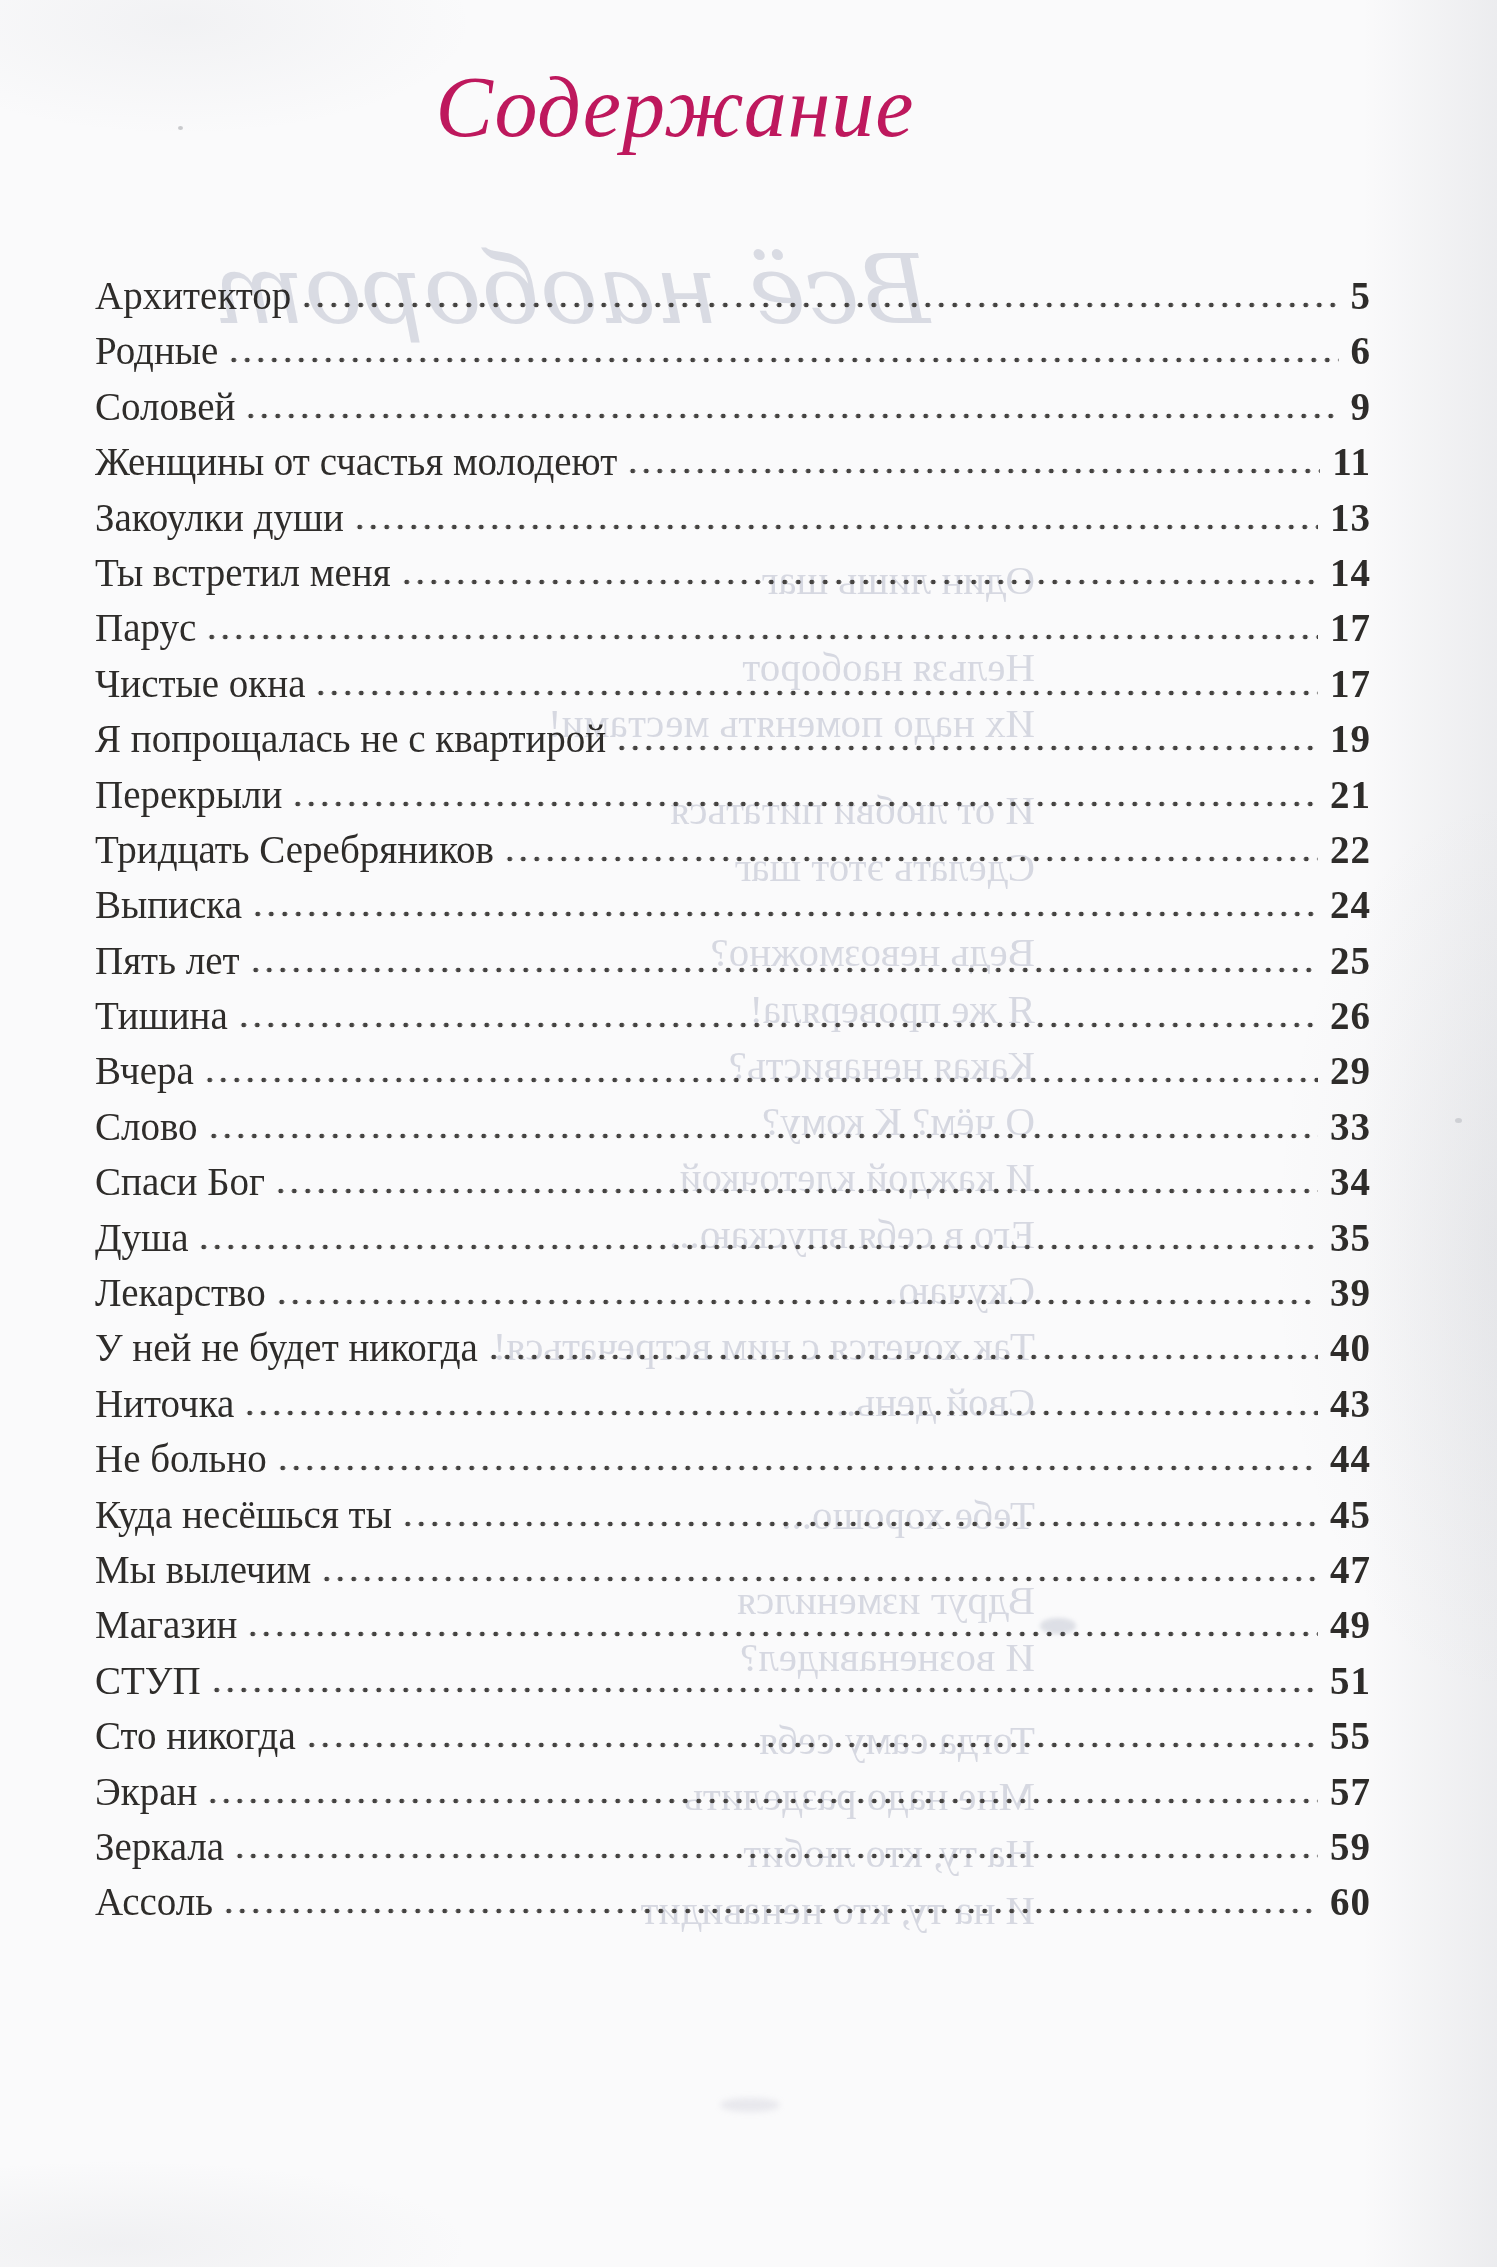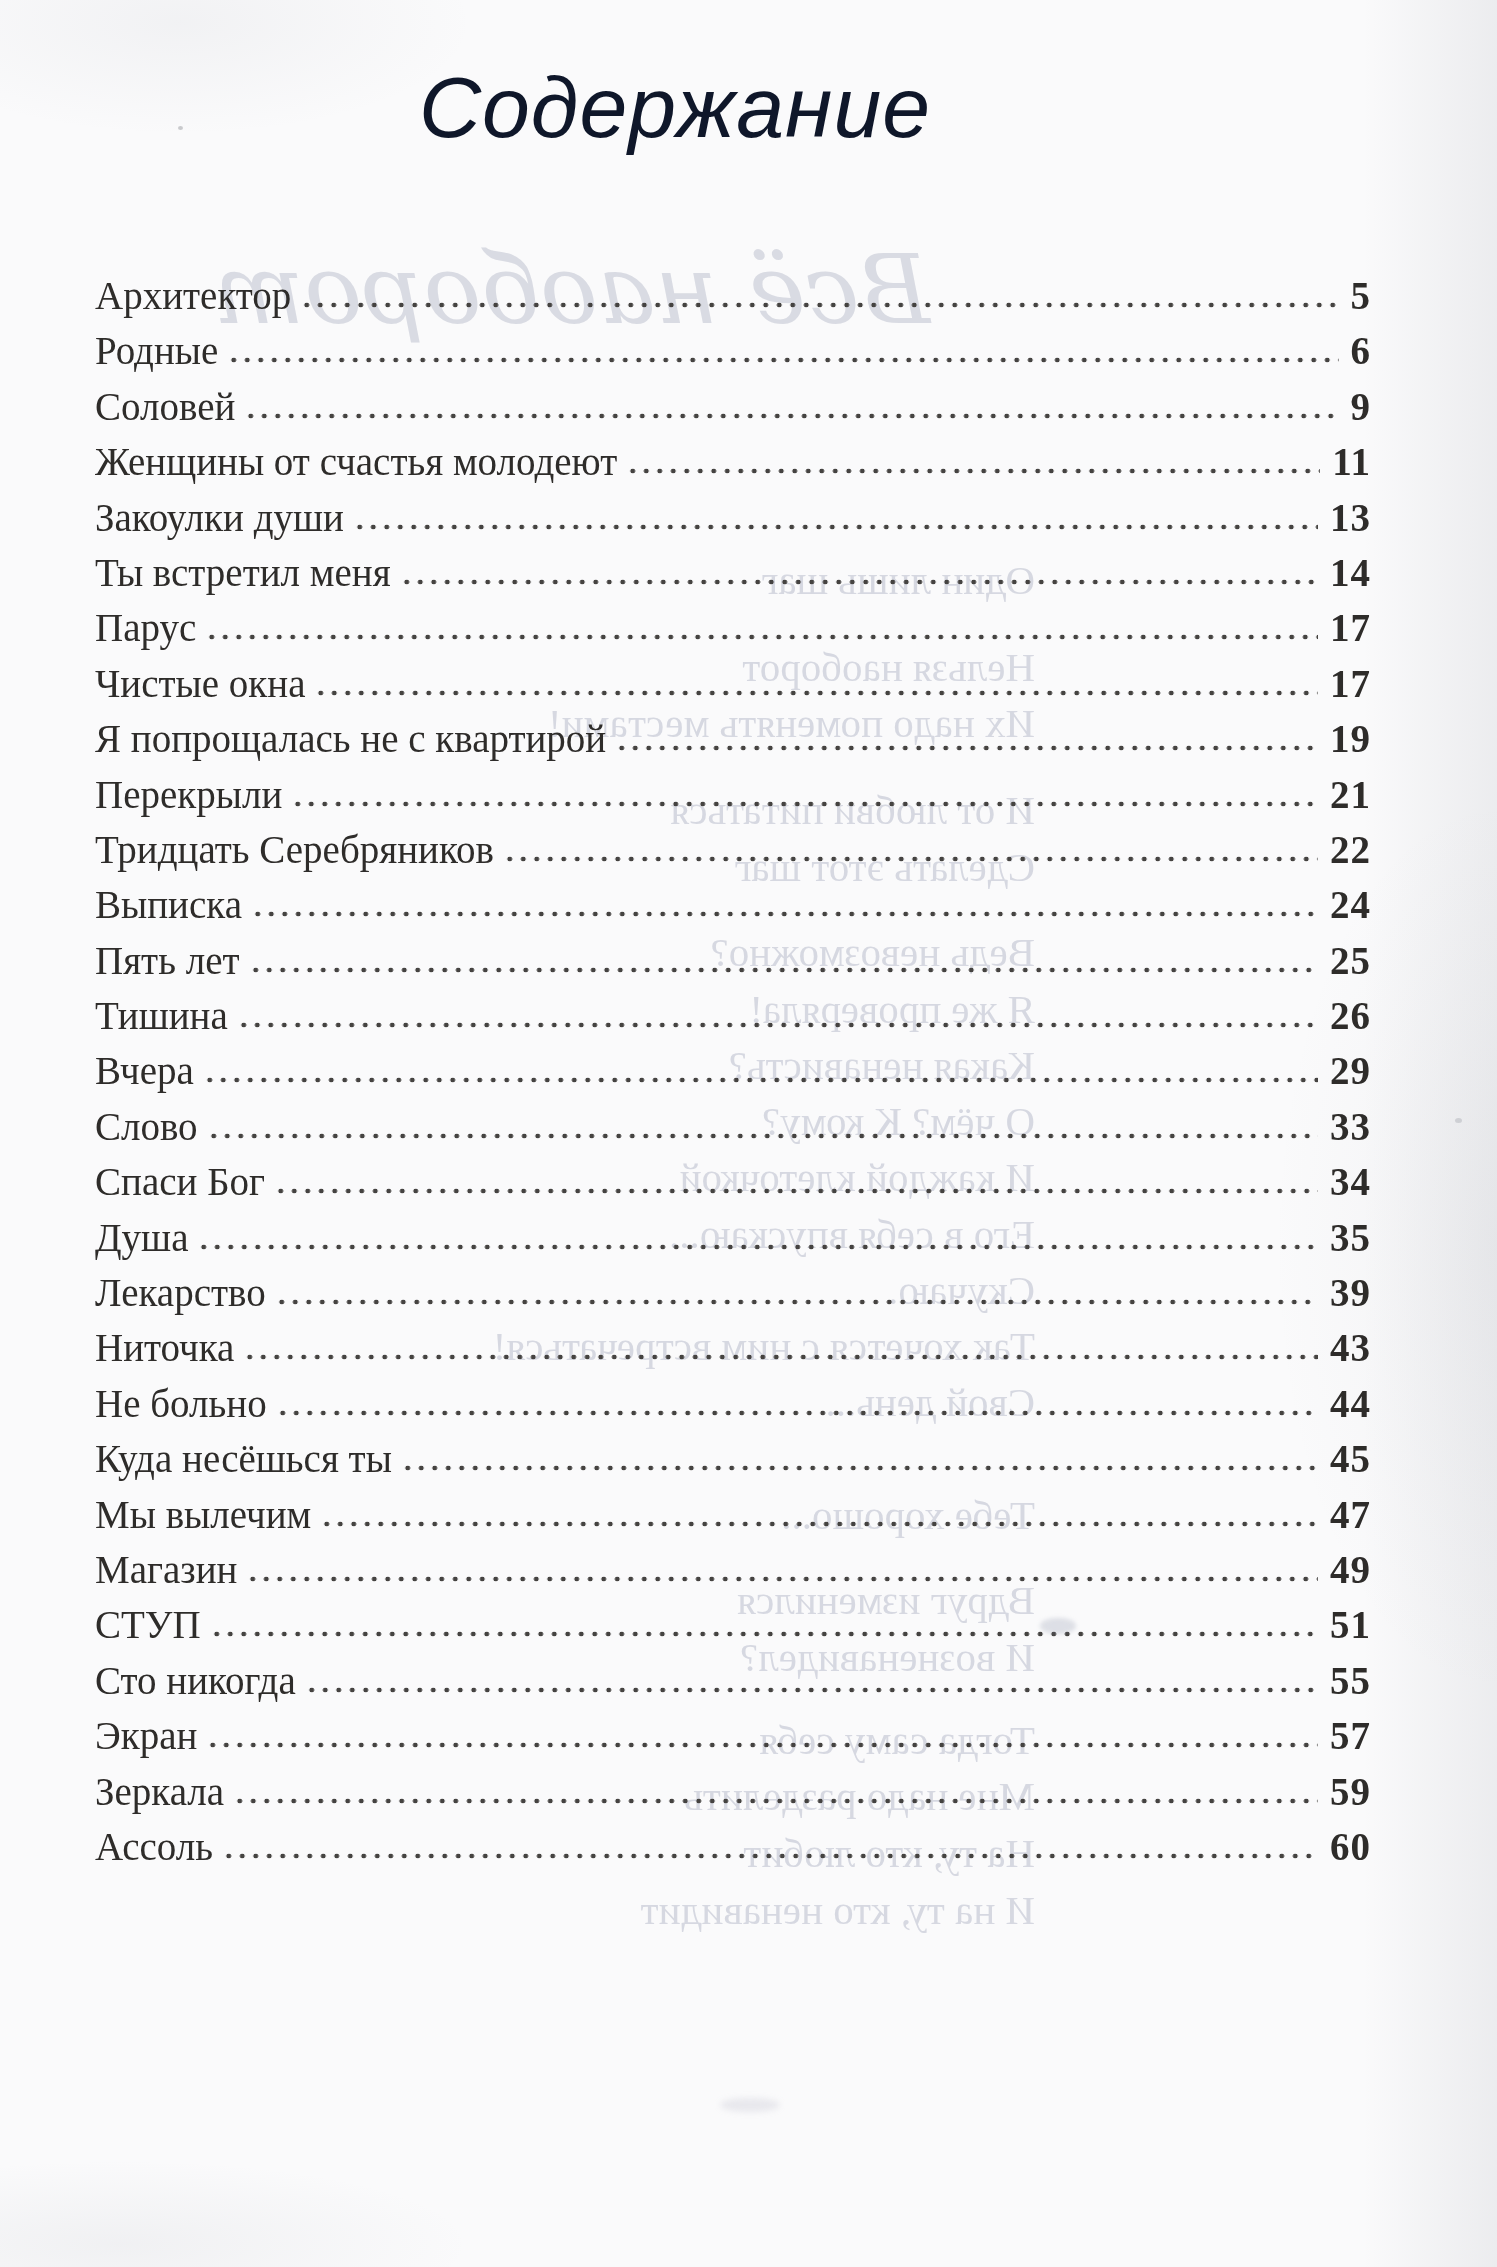--- a/index.html
+++ b/index.html
@@ -40,24 +40,24 @@
   .gline{
     position:absolute;left:462px;
     font-family:"Liberation Serif", serif;
     font-size:41px;line-height:1;
     color:rgba(122,130,158,0.28);
     white-space:nowrap;
   }
   .title{
     position:absolute;top:58px;left:0;width:1350px;
     margin:0;text-align:center;
-    font-family:Liberation Sans, sans-serif;
+    font-family:Liberation Serif, serif;
     font-style:italic;font-weight:400;
     font-size:86px;line-height:1.15;
-    color:#0f172a;
+    color:#be185d;
     letter-spacing:1px;
   }
   .toc{
     position:absolute;top:268px;left:95px;width:1276px;
   }
   .row{
     display:flex;align-items:baseline;
     height:55.4px;line-height:55.4px;
     font-size:39px;color:#2e2c2a;
     white-space:nowrap;
@@ -226,20 +226,25 @@
     <span class="leader"></span>
     <span class="p">35</span>
   </div>
 
   <div class="row">
     <span class="t">Лекарство</span>
     <span class="leader"></span>
     <span class="p">39</span>
   </div>
 
+  <div class="row">
+    <span class="t">У ней не будет никогда</span>
+    <span class="leader"></span>
+    <span class="p">40</span>
+  </div>
 
   <div class="row">
     <span class="t">Ниточка</span>
     <span class="leader"></span>
     <span class="p">43</span>
   </div>
 
   <div class="row">
     <span class="t">Не больно</span>
     <span class="leader"></span>

